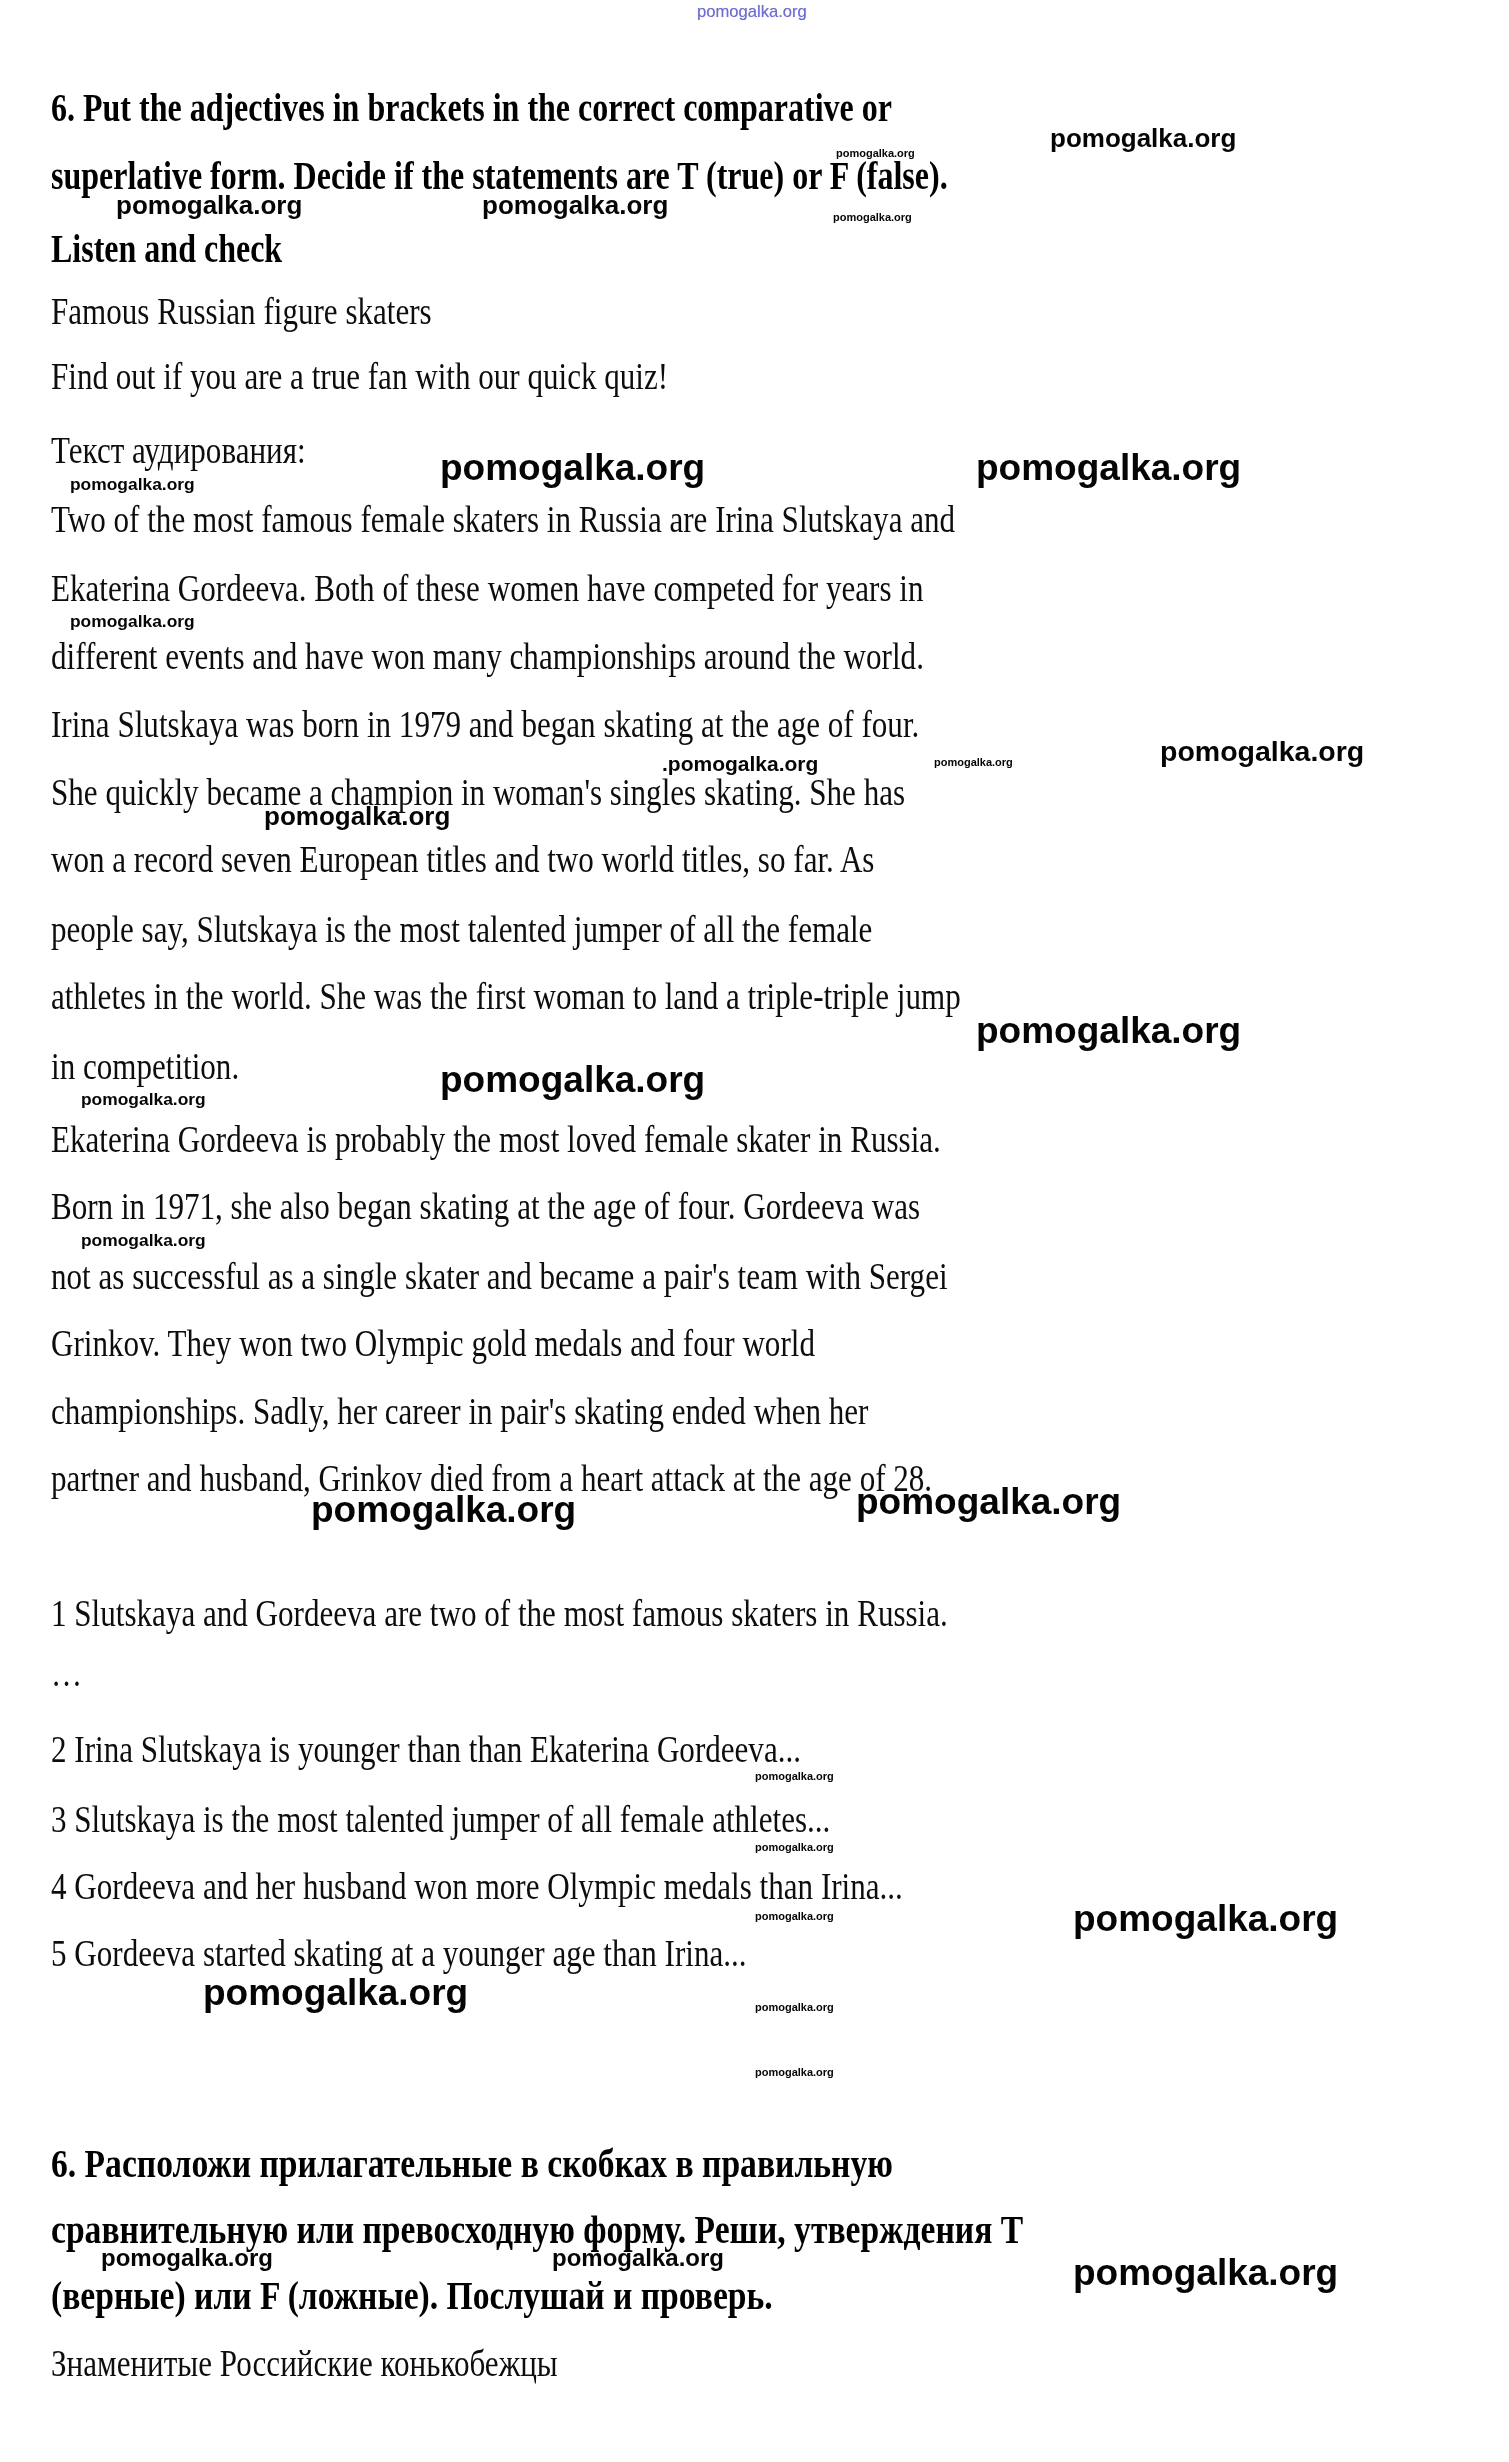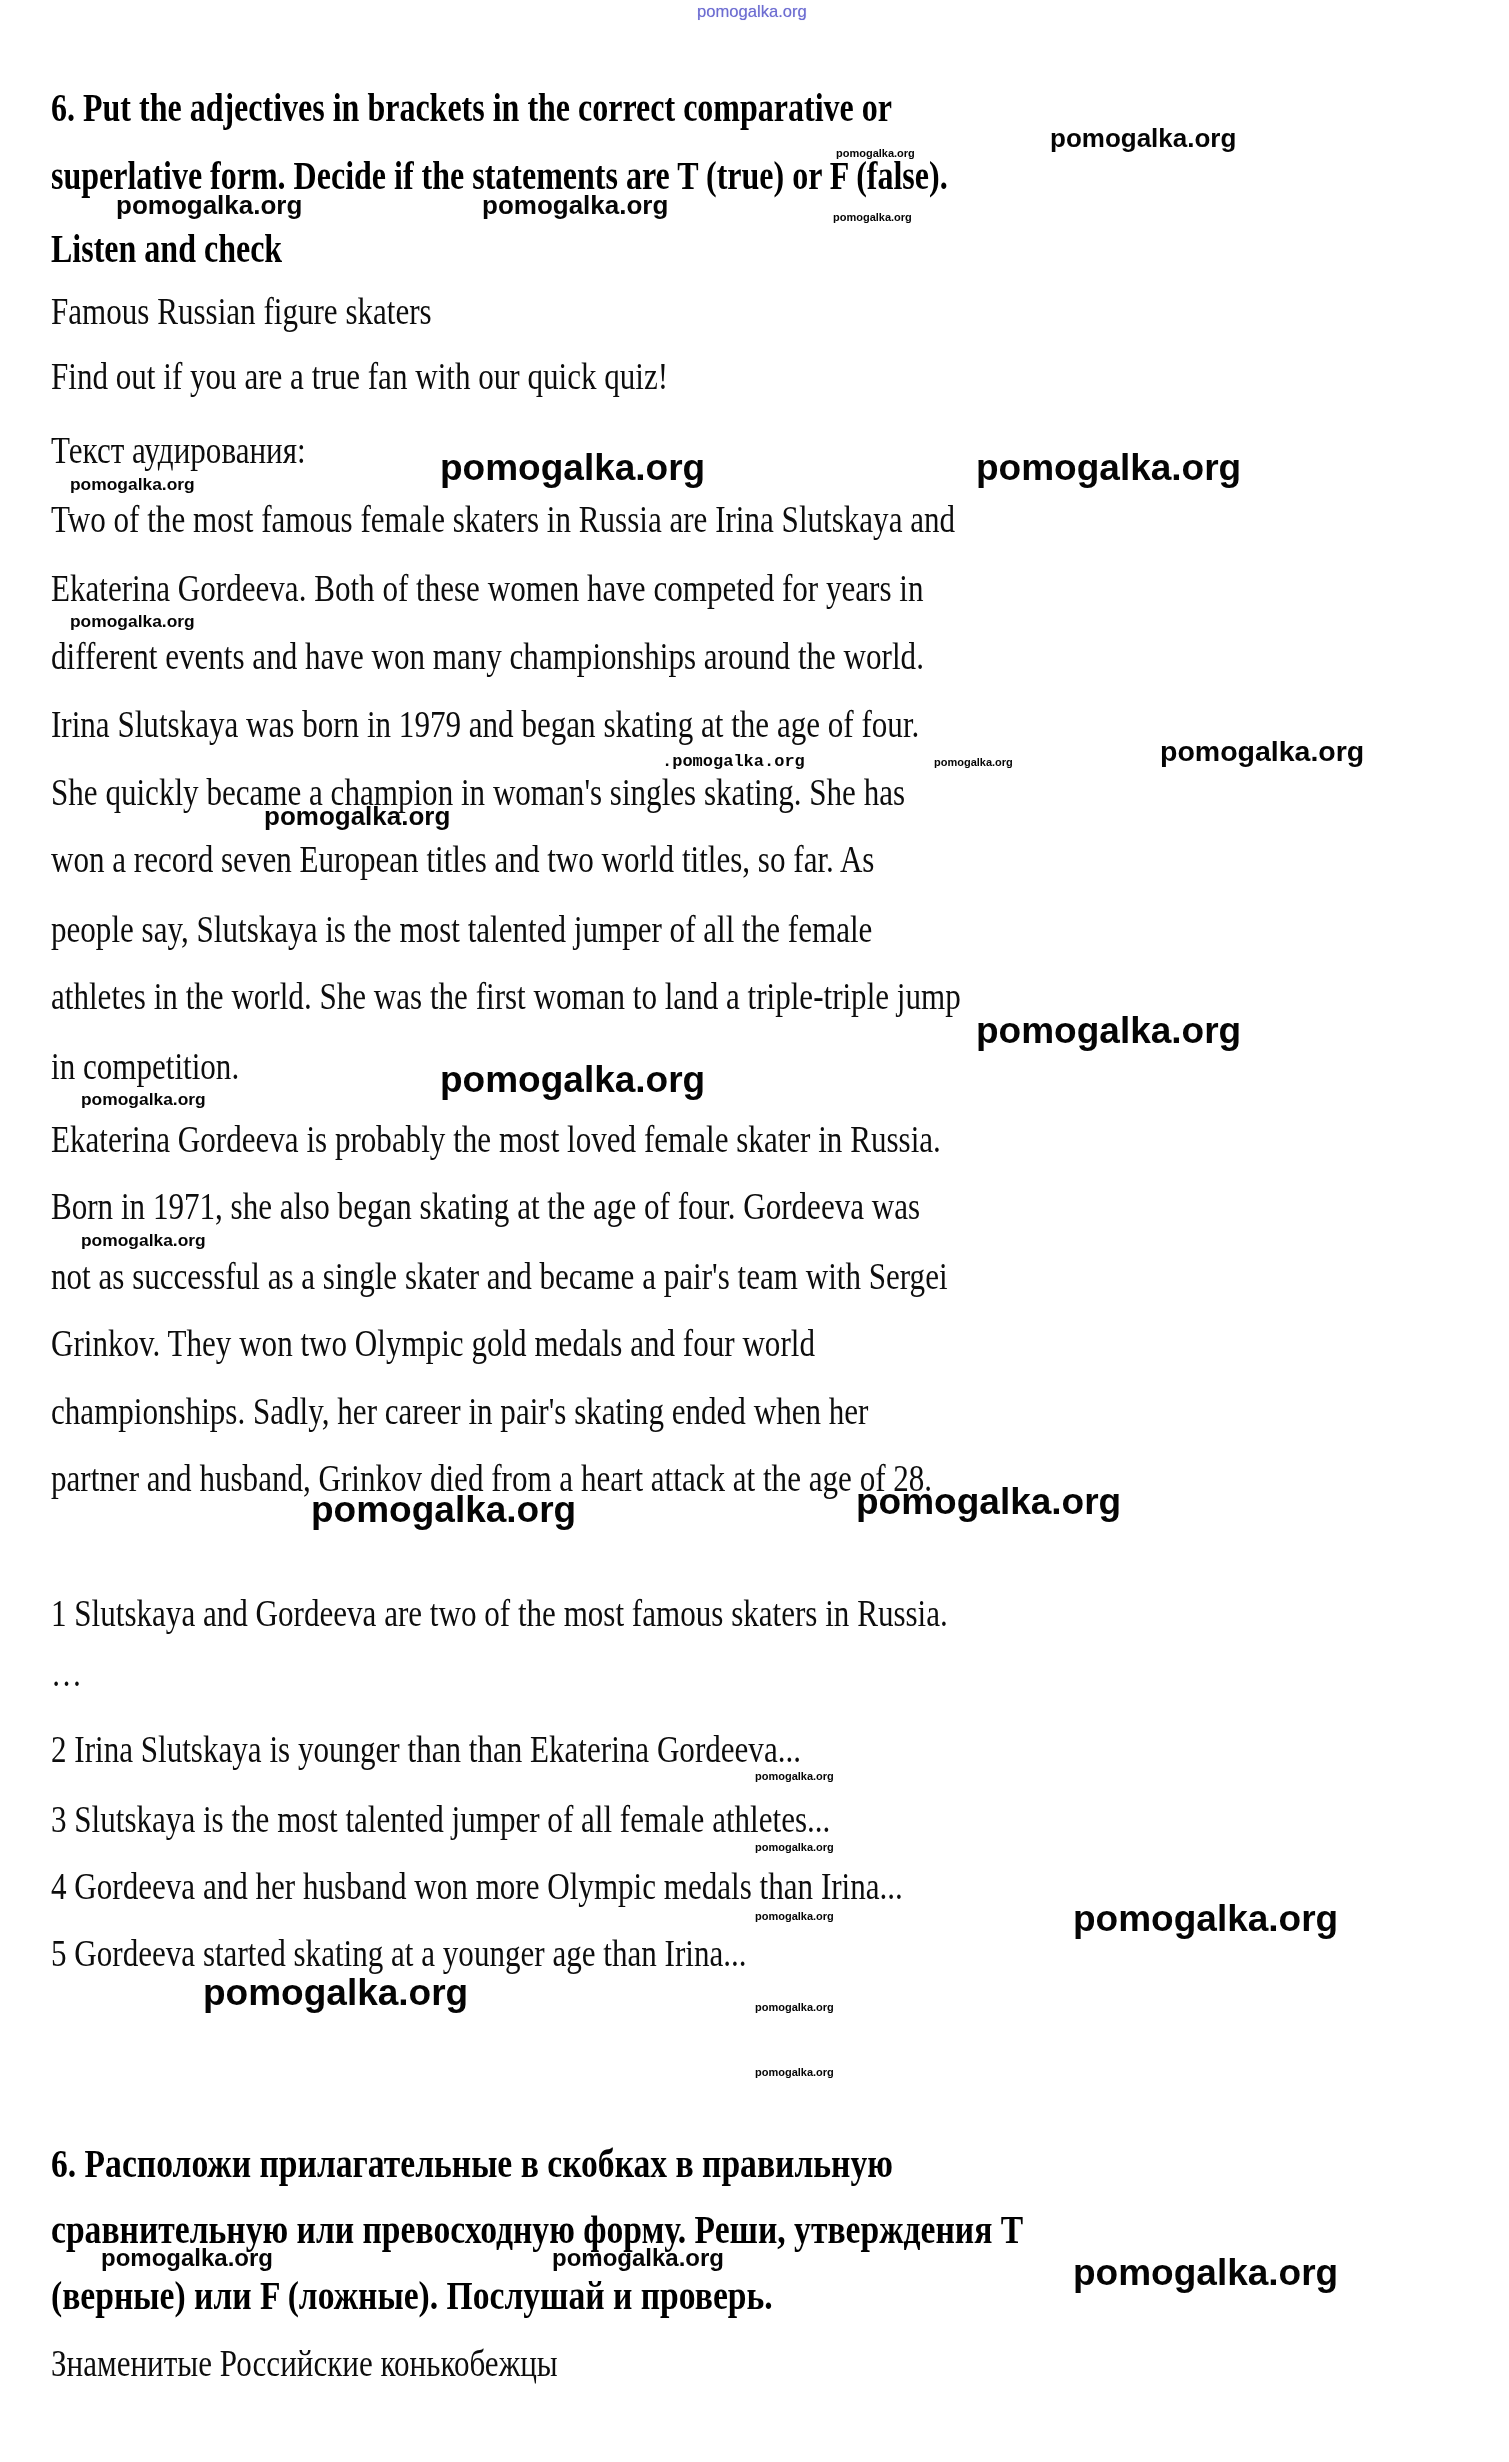--- a/index.html
+++ b/index.html
@@ -40,21 +40,21 @@
     position:absolute;
     font-family:"Liberation Sans", sans-serif;
     font-weight:bold;
     color:#050505;
     white-space:nowrap;
     line-height:1;
   }
   .w-big{font-size:37px;}
   .w-md{font-size:26px;}
   .w-md2{font-size:28.5px;}
-  .w-dot{font-size:17px;font-family:Liberation Mono, monospace;}
+  .w-dot{font-size:21px;}
   .w-sm{font-size:17.4px;}
   .w-tiny{font-size:11px;}
   .w-blue{
     font-weight:normal;
     font-size:16.6px;
     color:#5454c8;
     opacity:0.85;
     text-shadow:0 0 0.8px #9a9ae6;
   }
 </style>

